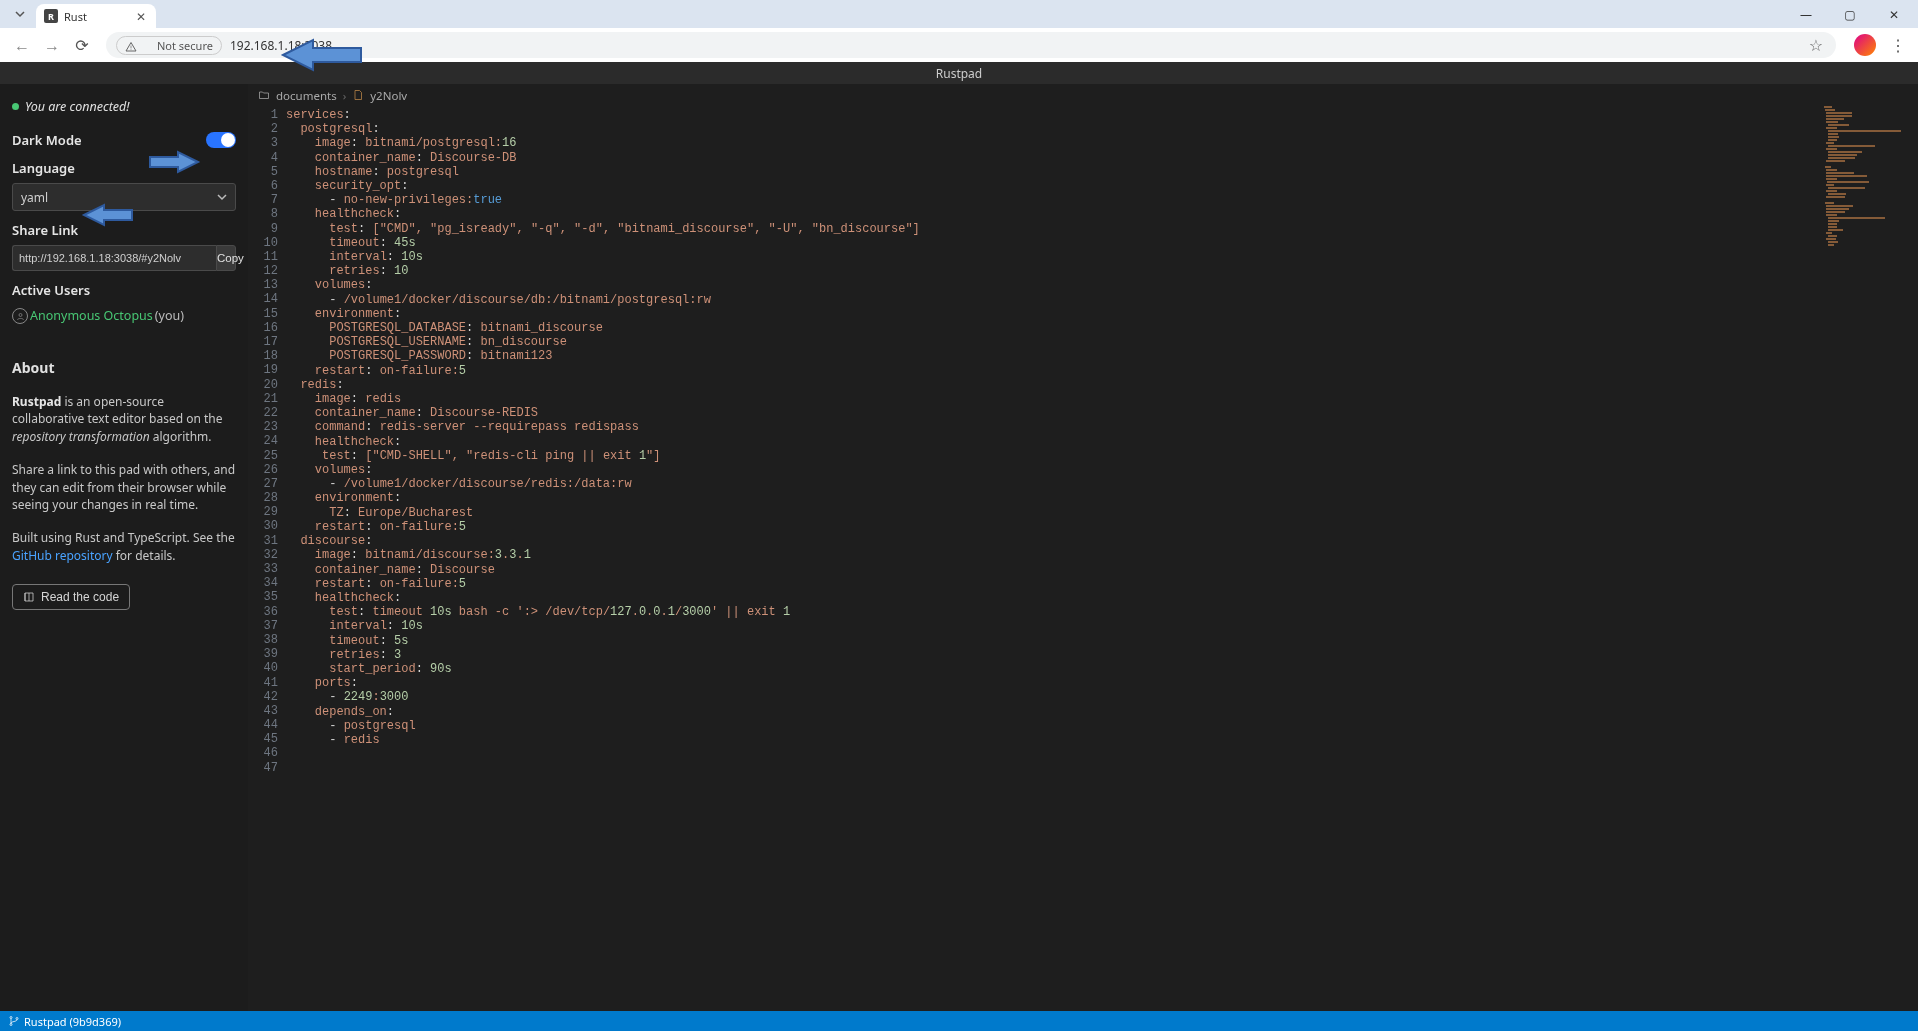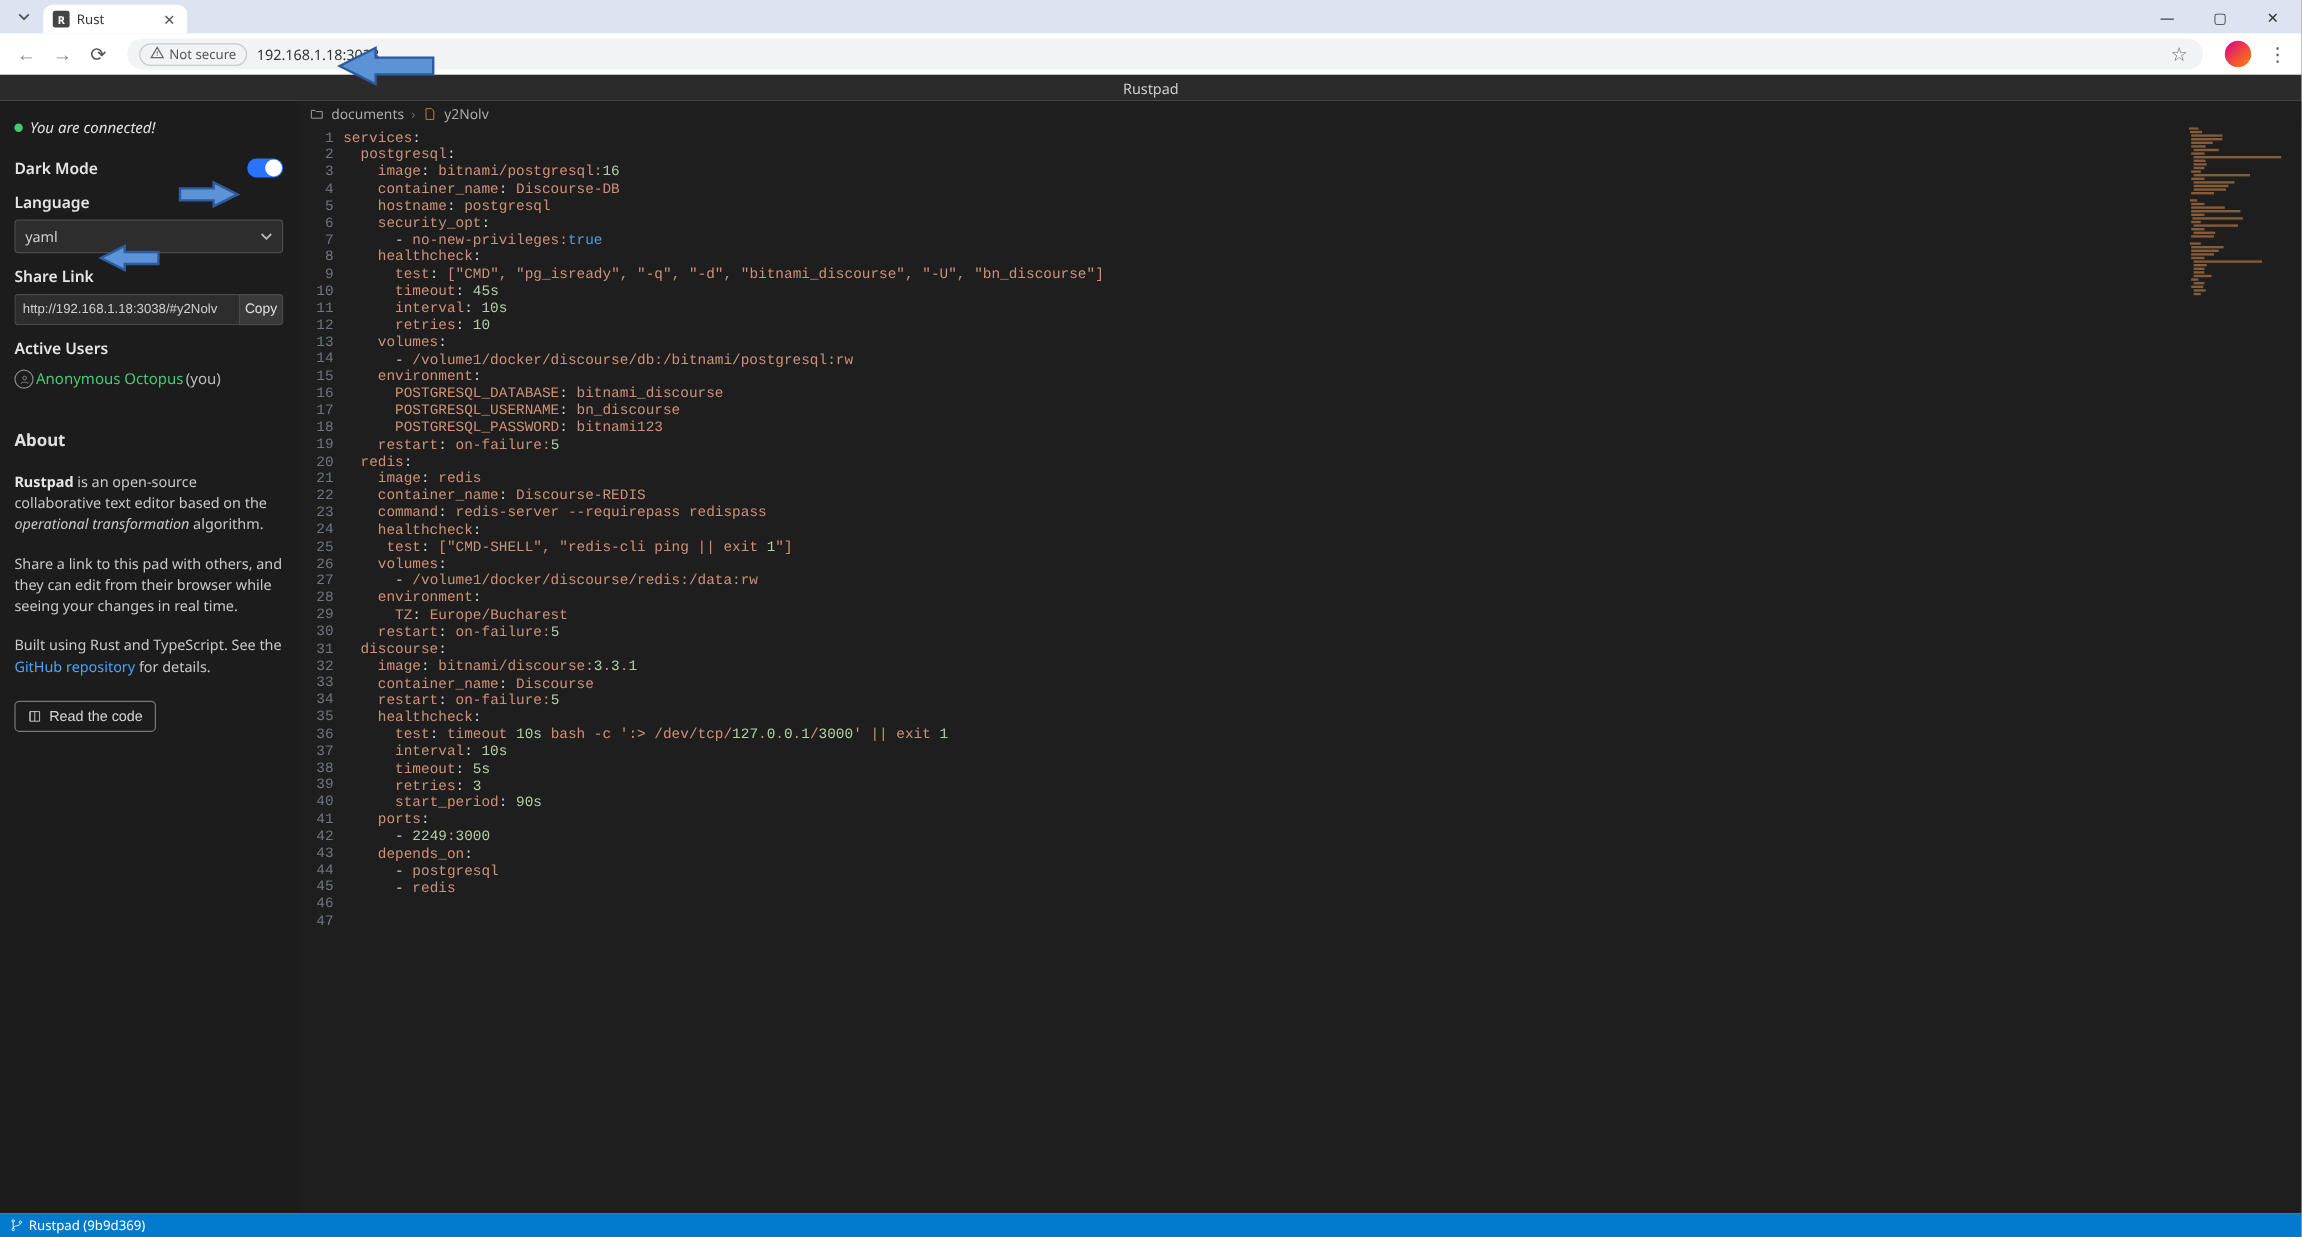--- a/index.html
+++ b/index.html
@@ -14,21 +14,21 @@
 .tab .favicon::after { content:"R"; color:#fff; font-size:9px; font-weight:bold; }
 .tab-title { font-size: 11px; color: #333; flex: 1; overflow:hidden; white-space:nowrap; }
 .tab-close { width: 14px; height: 14px; font-size: 12px; color: #555; display:flex; align-items:center; justify-content:center; cursor:pointer; border-radius:50%; }
 .win-controls { margin-left: auto; display: flex; margin-right: 2px; }
 .win-btn { width: 44px; height: 28px; display: flex; align-items: center; justify-content: center; font-size: 12px; color: #333; cursor:pointer; }
 
 .toolbar { height: 34px; background: #fff; display: flex; align-items: center; padding: 0 10px; gap: 6px; }
 .nav-btn { width: 24px; height: 24px; display: flex; align-items: center; justify-content: center; color: #888; font-size: 16px; cursor:pointer; }
 .nav-btn.active { color: #555; }
 .omnibox { flex: 1; height: 26px; background: #f1f3f4; border-radius: 14px; display: flex; align-items: center; padding: 0 10px; gap: 8px; margin: 0 6px; }
-.security-chip { display: flex; align-items: flex-start; gap: 4px; border: 1px solid #ccc; border-radius: 12px; padding: 1px 8px; font-size: 11px; color: #555; }
+.security-chip { display: flex; align-items: flex-end; gap: 20px; border: 1px solid #ccc; border-radius: 12px; padding: 1px 8px; font-size: 11px; color: #555; }
 .omnibox-url { font-size: 12px; color: #333; }
 .star-btn { width: 20px; height: 20px; display: flex; align-items: center; justify-content: center; color: #666; margin-left:auto; cursor:pointer; }
 .avatar { width: 22px; height: 22px; border-radius: 50%; background: linear-gradient(135deg,#d08,#f80); margin: 0 6px; }
 .kebab { width: 20px; height: 20px; display: flex; align-items: center; justify-content: center; color: #555; font-size: 16px; cursor:pointer; }
 
 .page-area { flex: 1; display: flex; flex-direction: column; overflow: hidden; position: relative; }
 
 
 .app-top { height: 22px; background: #2b2b2b; color: #ccc; font-size: 12px; display: flex; align-items: center; justify-content: center; border-bottom: 0; }
 .app-body { flex: 1; display: flex; background: #1c1c1c; overflow: hidden; }
@@ -36,21 +36,21 @@
 .sidebar { width: 248px; background: #1c1c1c; color: #e0e0e0; padding: 14px 12px; font-size: 13px; display: flex; flex-direction: column; gap: 10px; }
 .status-row { display: flex; align-items: center; gap: 6px; font-style: italic; font-size: 12.5px; margin-bottom: 6px; }
 .status-dot { width: 7px; height: 7px; border-radius: 50%; background: #48c774; }
 .side-label { font-weight: 600; font-size: 13px; color: #e5e5e5; }
 .dark-row { display: flex; align-items: center; justify-content: space-between; }
 .toggle { width: 30px; height: 16px; border-radius: 9px; background: #2974ff; position: relative; cursor:pointer; }
 .toggle .knob { position: absolute; right: 1px; top: 1px; width: 14px; height: 14px; border-radius: 50%; background: #fff; }
 .lang-select { width: 100%; height: 28px; background: #2d2d2d; color: #d0d0d0; border: 1px solid #4a4a4a; border-radius: 3px; padding: 0 8px; display:flex; align-items:center; justify-content:space-between; font-size:12px; cursor:pointer; }
 .share-row { display: flex; gap: 0; }
 .share-input { flex: 1; height: 26px; background: #2d2d2d; border: 1px solid #4a4a4a; border-right: none; border-radius: 3px 0 0 3px; color: #d0d0d0; font-size: 11px; padding: 0 6px; outline:none; }
-.copy-btn { width: 37px; height: 26px; background: #3a3a3a; border: 1px solid #4a4a4a; border-radius: 0 3px 3px 0; color: #e0e0e0; font-size: 11.5px; cursor:pointer; }
+.copy-btn { width: 20px; height: 26px; background: #3a3a3a; border: 1px solid #4a4a4a; border-radius: 0 3px 3px 0; color: #e0e0e0; font-size: 11.5px; cursor:pointer;text-align:right; }
 .user-row { display: flex; align-items: flex-end; gap: 2px; font-size: 12.5px; margin-top: 2px; }
 .user-icon { width: 16px; height: 16px; border: 1.5px solid #888; border-radius: 50%; display:flex; align-items:center; justify-content:center; }
 .user-name { color: #48c774; }
 .user-you { color: #bbb; }
 .about-h { font-size: 14px; font-weight: 700; margin-top: 24px; }
 .about-p { font-size: 12px; line-height: 1.45; color: #c8c8c8; margin-top: 6px; }
 .about-p b { color: #e5e5e5; }
 .about-p i { font-style: italic; }
 .link { color: #4aa3ff; text-decoration: none; }
 .read-btn { margin-top: 10px; height: 26px; border: 1px solid #777; border-radius: 4px; background: transparent; color: #d5d5d5; font-size: 12px; padding: 0 10px; display: inline-flex; align-items: center; gap: 6px; cursor:pointer; width: fit-content; }
@@ -165,21 +165,21 @@
               <svg width="9" height="9" viewBox="0 0 24 24">
                   <circle cx="12" cy="8" r="4" fill="none" stroke="#888" stroke-width="2"></circle>
                   <path d="M4 21 C4 16 20 16 20 21" fill="none" stroke="#888" stroke-width="2"></path>
                 </svg>
             </span>
             <span class="user-name">Anonymous Octopus</span>
             <span class="user-you">(you)</span>
           </div>
         </div>
         <div class="about-h">About</div>
-        <p class="about-p"><b>Rustpad</b><span> is an open-source collaborative text editor based on the </span><i>operational transformation</i><span> algorithm.</span></p>
+        <p class="about-p"><b>Rustpad</b><span> is an open-source collaborative text editor based on the </span><i>repository transformation</i><span> algorithm.</span></p>
         <p class="about-p">Share a link to this pad with others, and they can edit from their browser while seeing your changes in real time.</p>
         <p class="about-p"><span>Built using Rust and TypeScript. See the </span><a href="#" class="link">GitHub repository</a><span> for details.</span></p>
         <button class="read-btn">
           <svg class="small-svg" viewBox="0 0 24 24">
               <path d="M4 4 H20 V20 H4 Z M4 4 V20 M12 4 V20" fill="none" stroke="#d5d5d5" stroke-width="1.5"></path>
             </svg>
           <span>Read the code</span>
         </button>
       </div>
 

